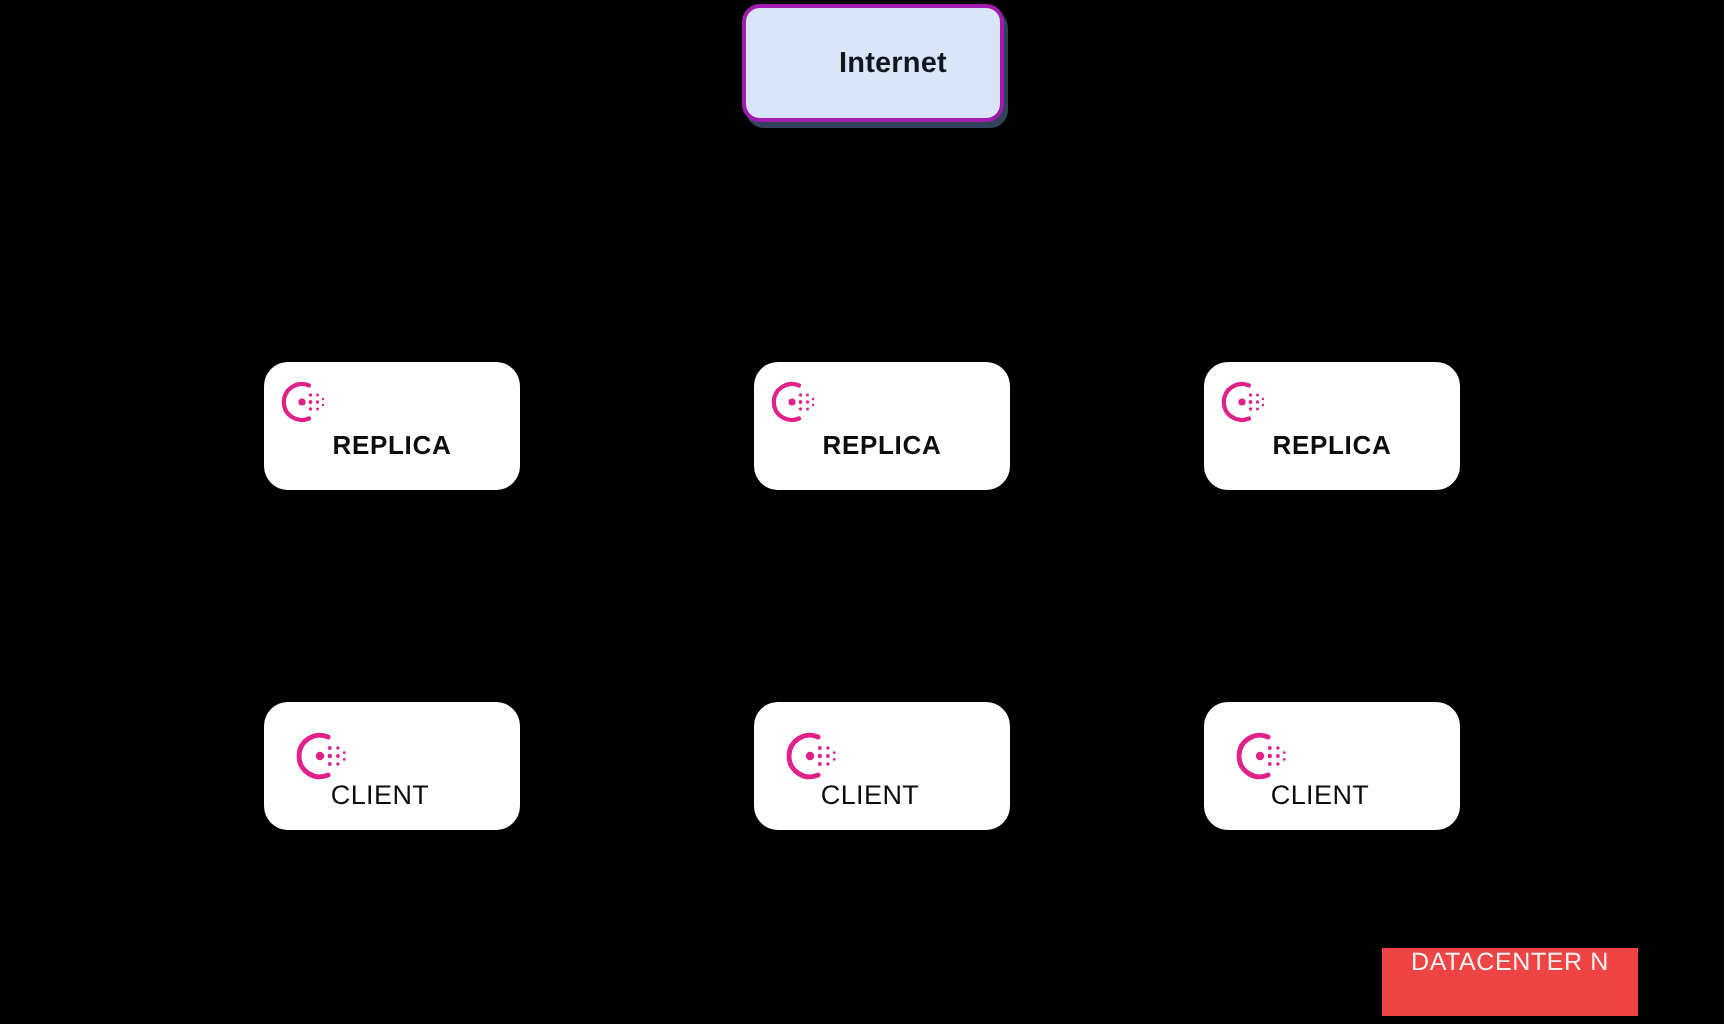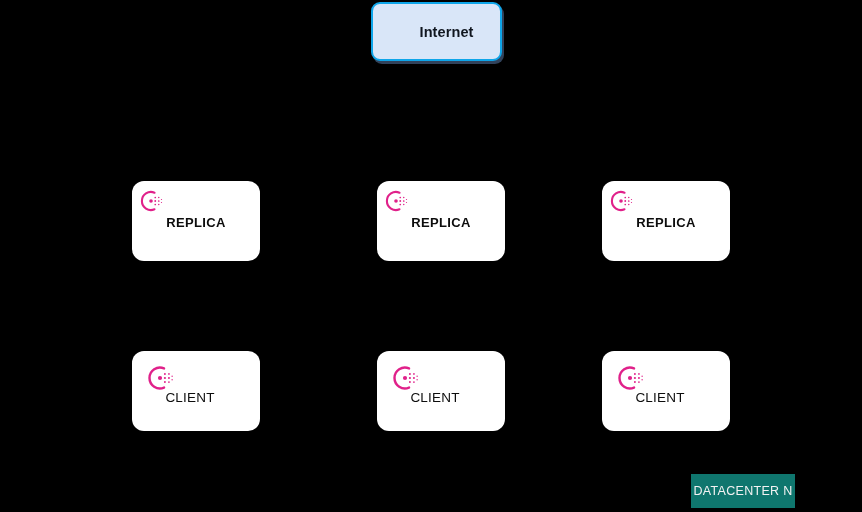--- a/index.html
+++ b/index.html
@@ -26,40 +26,40 @@
 
   
   .internet-node {
     position: absolute;
     left: 371px;
     top: 2px;
     width: 131px;
     height: 59px;
     box-sizing: border-box;
     background: #d9e6f8;
-    border: 2px solid #0ea5e9;
+    border: 2px solid #a21caf;
     border-radius: 9px;
     display: flex;
     align-items: center;
     justify-content: center;
     box-shadow: 2px 3px 0 0 rgba(90,120,165,0.55);
     padding-left: 20px;
   }
   .internet-label {
     font-size: 14.5px;
     font-weight: bold;
     color: #10161f;
     letter-spacing: 0.1px;
   }
 
   
   .node-card {
     position: absolute;
     width: 128px;
-    height: 80px;
+    height: 64px;
     box-sizing: border-box;
     background: #ffffff;
     border-radius: 12px;
     box-shadow: 2px 4px 4px 0 rgba(0,0,0,0.55);
   }
 
   .card-icon {
     position: absolute;
     pointer-events: none;
   }
@@ -99,25 +99,25 @@
   .row-client .card-icon {
     left: 13px;
     top: 12px;
   }
 
   
   .datacenter-badge {
     position: absolute;
     left: 691px;
     top: 474px;
-    width: 104px;
+    width: 128px;
     height: 34px;
-    background: #0f766e;
+    background: #ef4444;
     display: flex;
-    align-items: center;
+    align-items: flex-start;
     justify-content: center;
   }
   .datacenter-label {
     font-size: 12.5px;
     color: #f2f2f2;
     letter-spacing: 0.3px;
     white-space: nowrap;
   }
 </style>
 </head>

